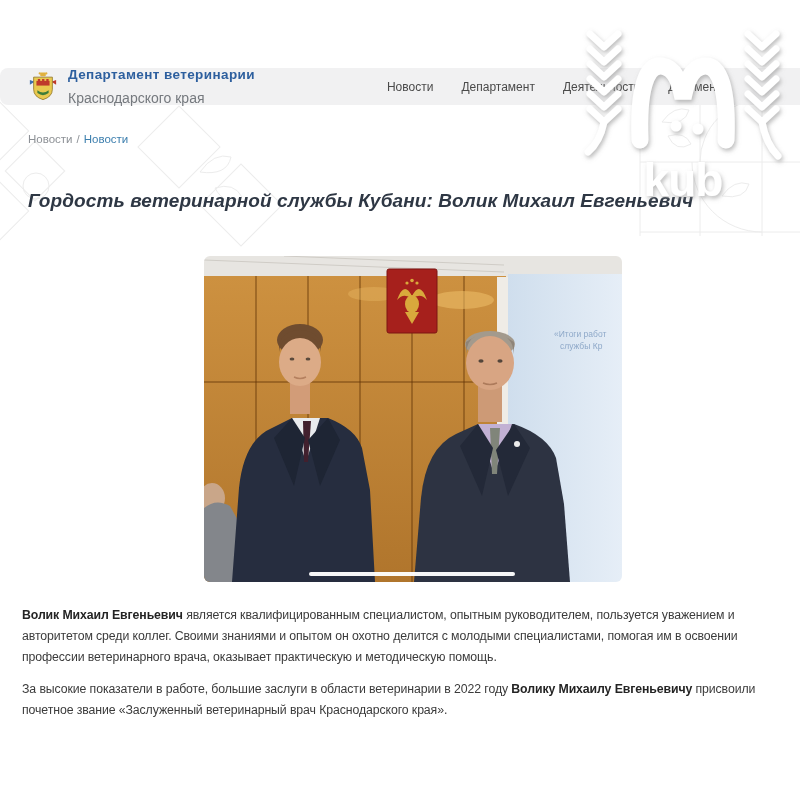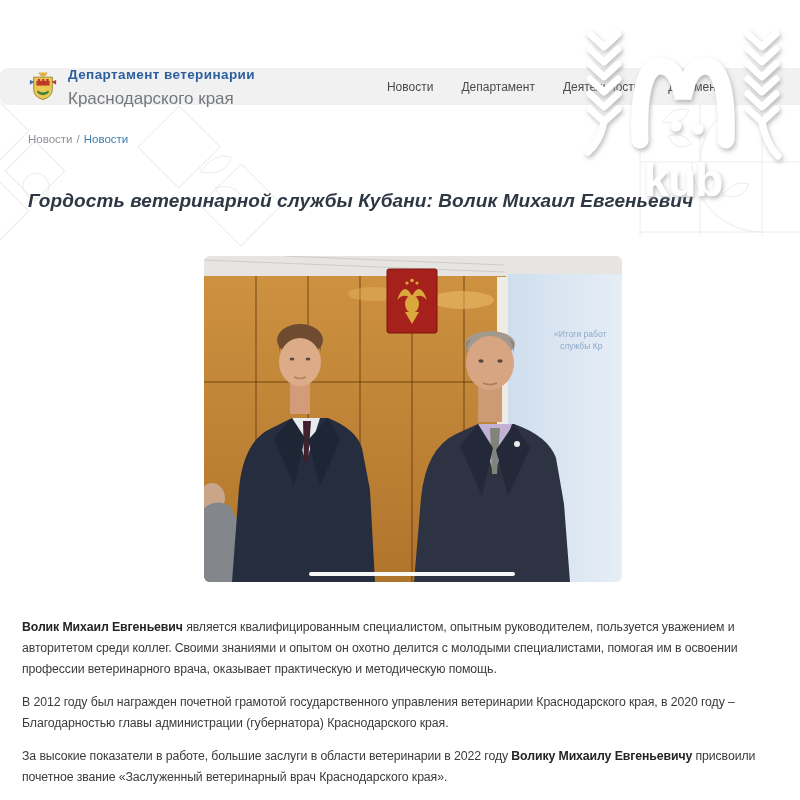--- a/index.html
+++ b/index.html
@@ -10,21 +10,21 @@
   .page{position:relative;width:800px;height:800px;background:#fff;overflow:hidden;}
 
   .bg-pattern{position:absolute;left:0;top:0;z-index:1;pointer-events:none;}
 
   
   .header{position:absolute;left:0;top:68px;width:800px;height:37px;
     background:#f1f1f2;border-radius:8px 0 0 8px;z-index:2;}
   .brand{position:absolute;left:28px;top:2px;display:flex;gap:10px;align-items:center;height:33px;cursor:pointer;}
   .brand-text{display:flex;flex-direction:column;justify-content:center;}
   .brand-title{color:#2d5f9e;font-weight:bold;font-size:13.5px;letter-spacing:.4px;line-height:14px;}
-  .brand-sub{color:#75797e;font-size:17px;line-height:13px;margin-top:10px;}
+  .brand-sub{color:#75797e;font-size:14px;line-height:13px;margin-top:10px;}
   .nav{position:absolute;right:32px;top:0;height:37px;display:flex;align-items:center;gap:28px;}
   .nav a{color:#4a4a4a;font-size:12px;text-decoration:none;white-space:nowrap;cursor:pointer;}
 
   
   .breadcrumb{position:absolute;left:28px;top:133px;font-size:11.5px;color:#8d9196;z-index:3;}
   .breadcrumb a{text-decoration:none;cursor:pointer;}
   .breadcrumb .home{color:#8d9196;}
   .breadcrumb .sep{color:#8d9196;margin:0 4px;}
   .breadcrumb .cur{color:#3d7fae;}
 
@@ -35,21 +35,21 @@
   
   .photo{position:absolute;left:192px;top:244px;width:418px;height:326px;margin:12px;
     border-radius:6px;overflow:hidden;z-index:3;cursor:pointer;}
   .photo svg{display:block;}
   .carousel-line{position:absolute;left:105px;top:316px;width:206px;height:4px;
     border-radius:2px;background:rgba(255,255,255,.96);cursor:grab;}
 
   
   .body-text{position:absolute;left:22px;top:605px;width:758px;z-index:3;
     font-size:12.3px;line-height:21px;color:#3b3b3b;letter-spacing:-.1px;}
-  .body-text p{margin:12px 0 11px;}
+  .body-text p{margin:0 0 11px;}
   .body-text strong{color:#242424;}
 
   
   .watermark{position:absolute;left:578px;top:20px;width:210px;height:192px;z-index:10;pointer-events:none;}
 </style>
 </head>
 <body>
 
 <div class="page">
 
@@ -184,21 +184,20 @@
         <path d="M274 168 L289 192 L278 240 L256 190 Z" fill="#232938"></path>
         <path d="M310 168 L292 194 L304 240 L326 192 Z" fill="#232938"></path>
         <circle cx="313" cy="188" r="3" fill="#ececec"></circle>
       </g>
     </svg>
     <div class="carousel-line"></div>
   </figure>
 
   <div class="body-text">
     <p><strong>Волик Михаил Евгеньевич</strong><span> является квалифицированным специалистом, опытным руководителем, пользуется уважением и авторитетом среди коллег. Своими знаниями и опытом он охотно делится с молодыми специалистами, помогая им в освоении профессии ветеринарного врача, оказывает практическую и методическую помощь.</span></p>
-    <p><span>В 2012 году был награжден почетной грамотой государственного управления ветеринарии Краснодарского края, в 2020 году – Благодарностью главы администрации (губернатора) Краснодарского края.</span></p>
     <p><span>За высокие показатели в работе, большие заслуги в области ветеринарии в 2022 году </span><strong>Волику Михаилу Евгеньевичу</strong><span> присвоили почетное звание «Заслуженный ветеринарный врач Краснодарского края».</span></p>
   </div>
 
   <div class="watermark">
     <svg width="210" height="192" viewBox="0 0 210 192">
       <defs>
         <filter id="wmShadow" x="-20%" y="-20%" width="140%" height="140%">
           <feDropShadow dx="1.5" dy="2.5" stdDeviation="2" flood-color="#8f8f8f" flood-opacity="0.6"></feDropShadow>
         </filter>
       </defs>

